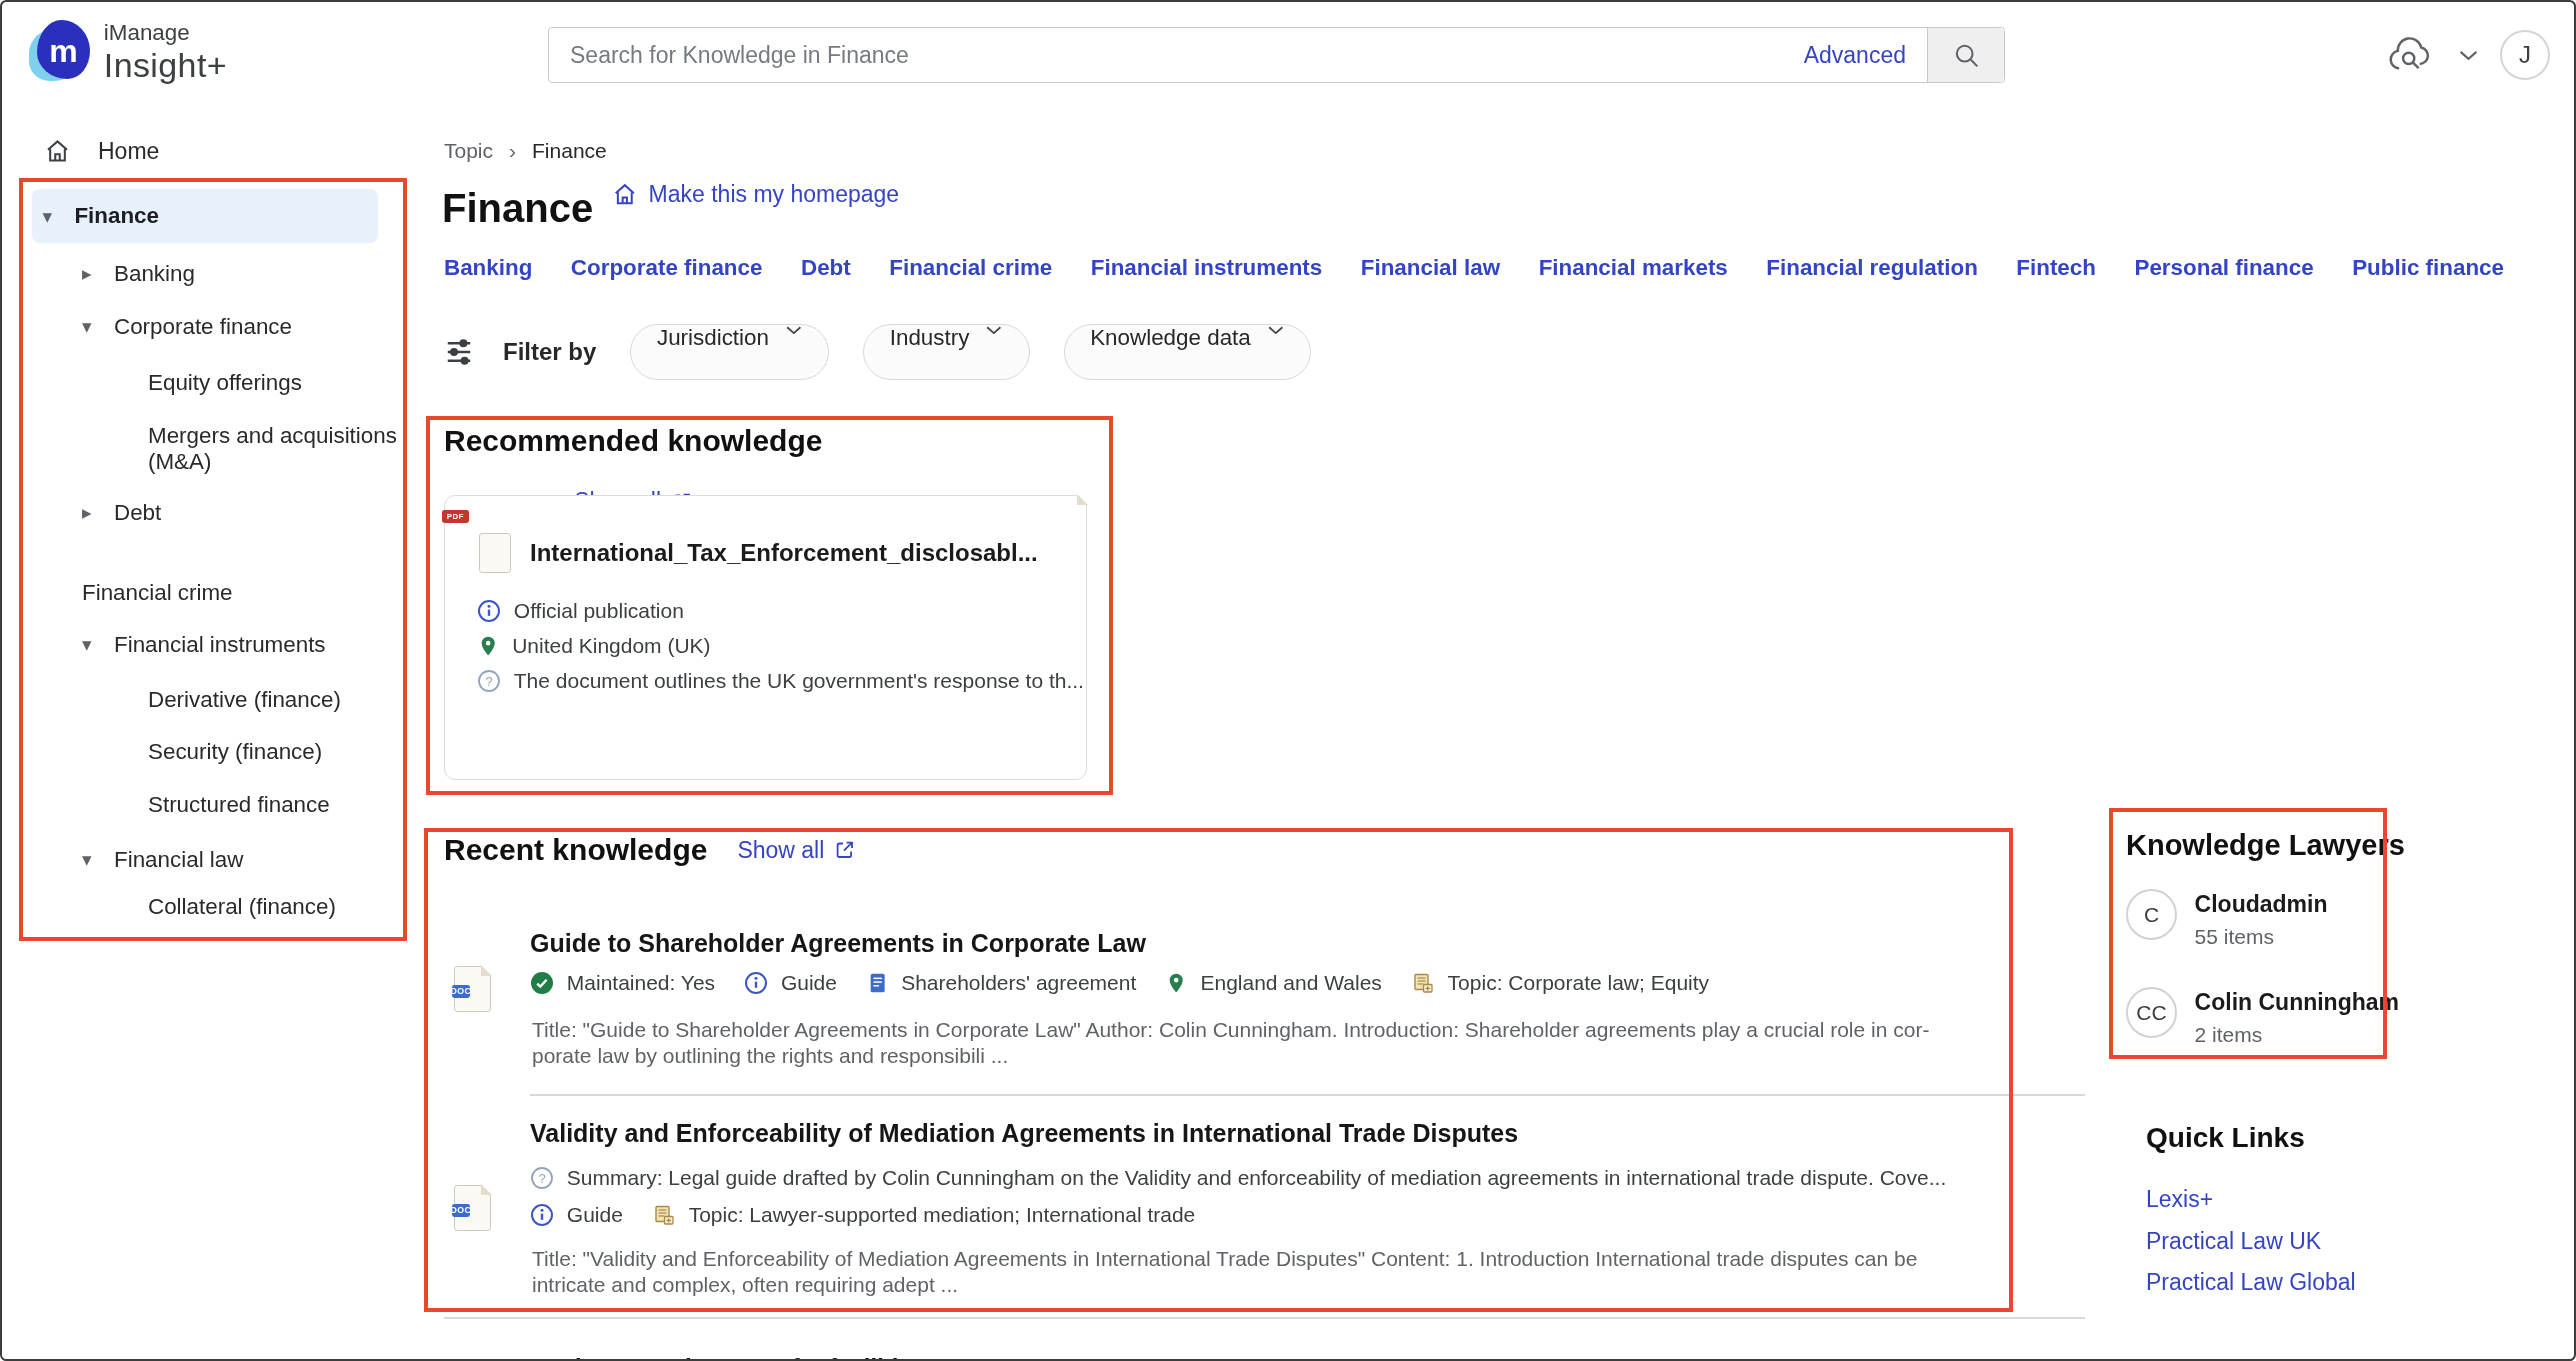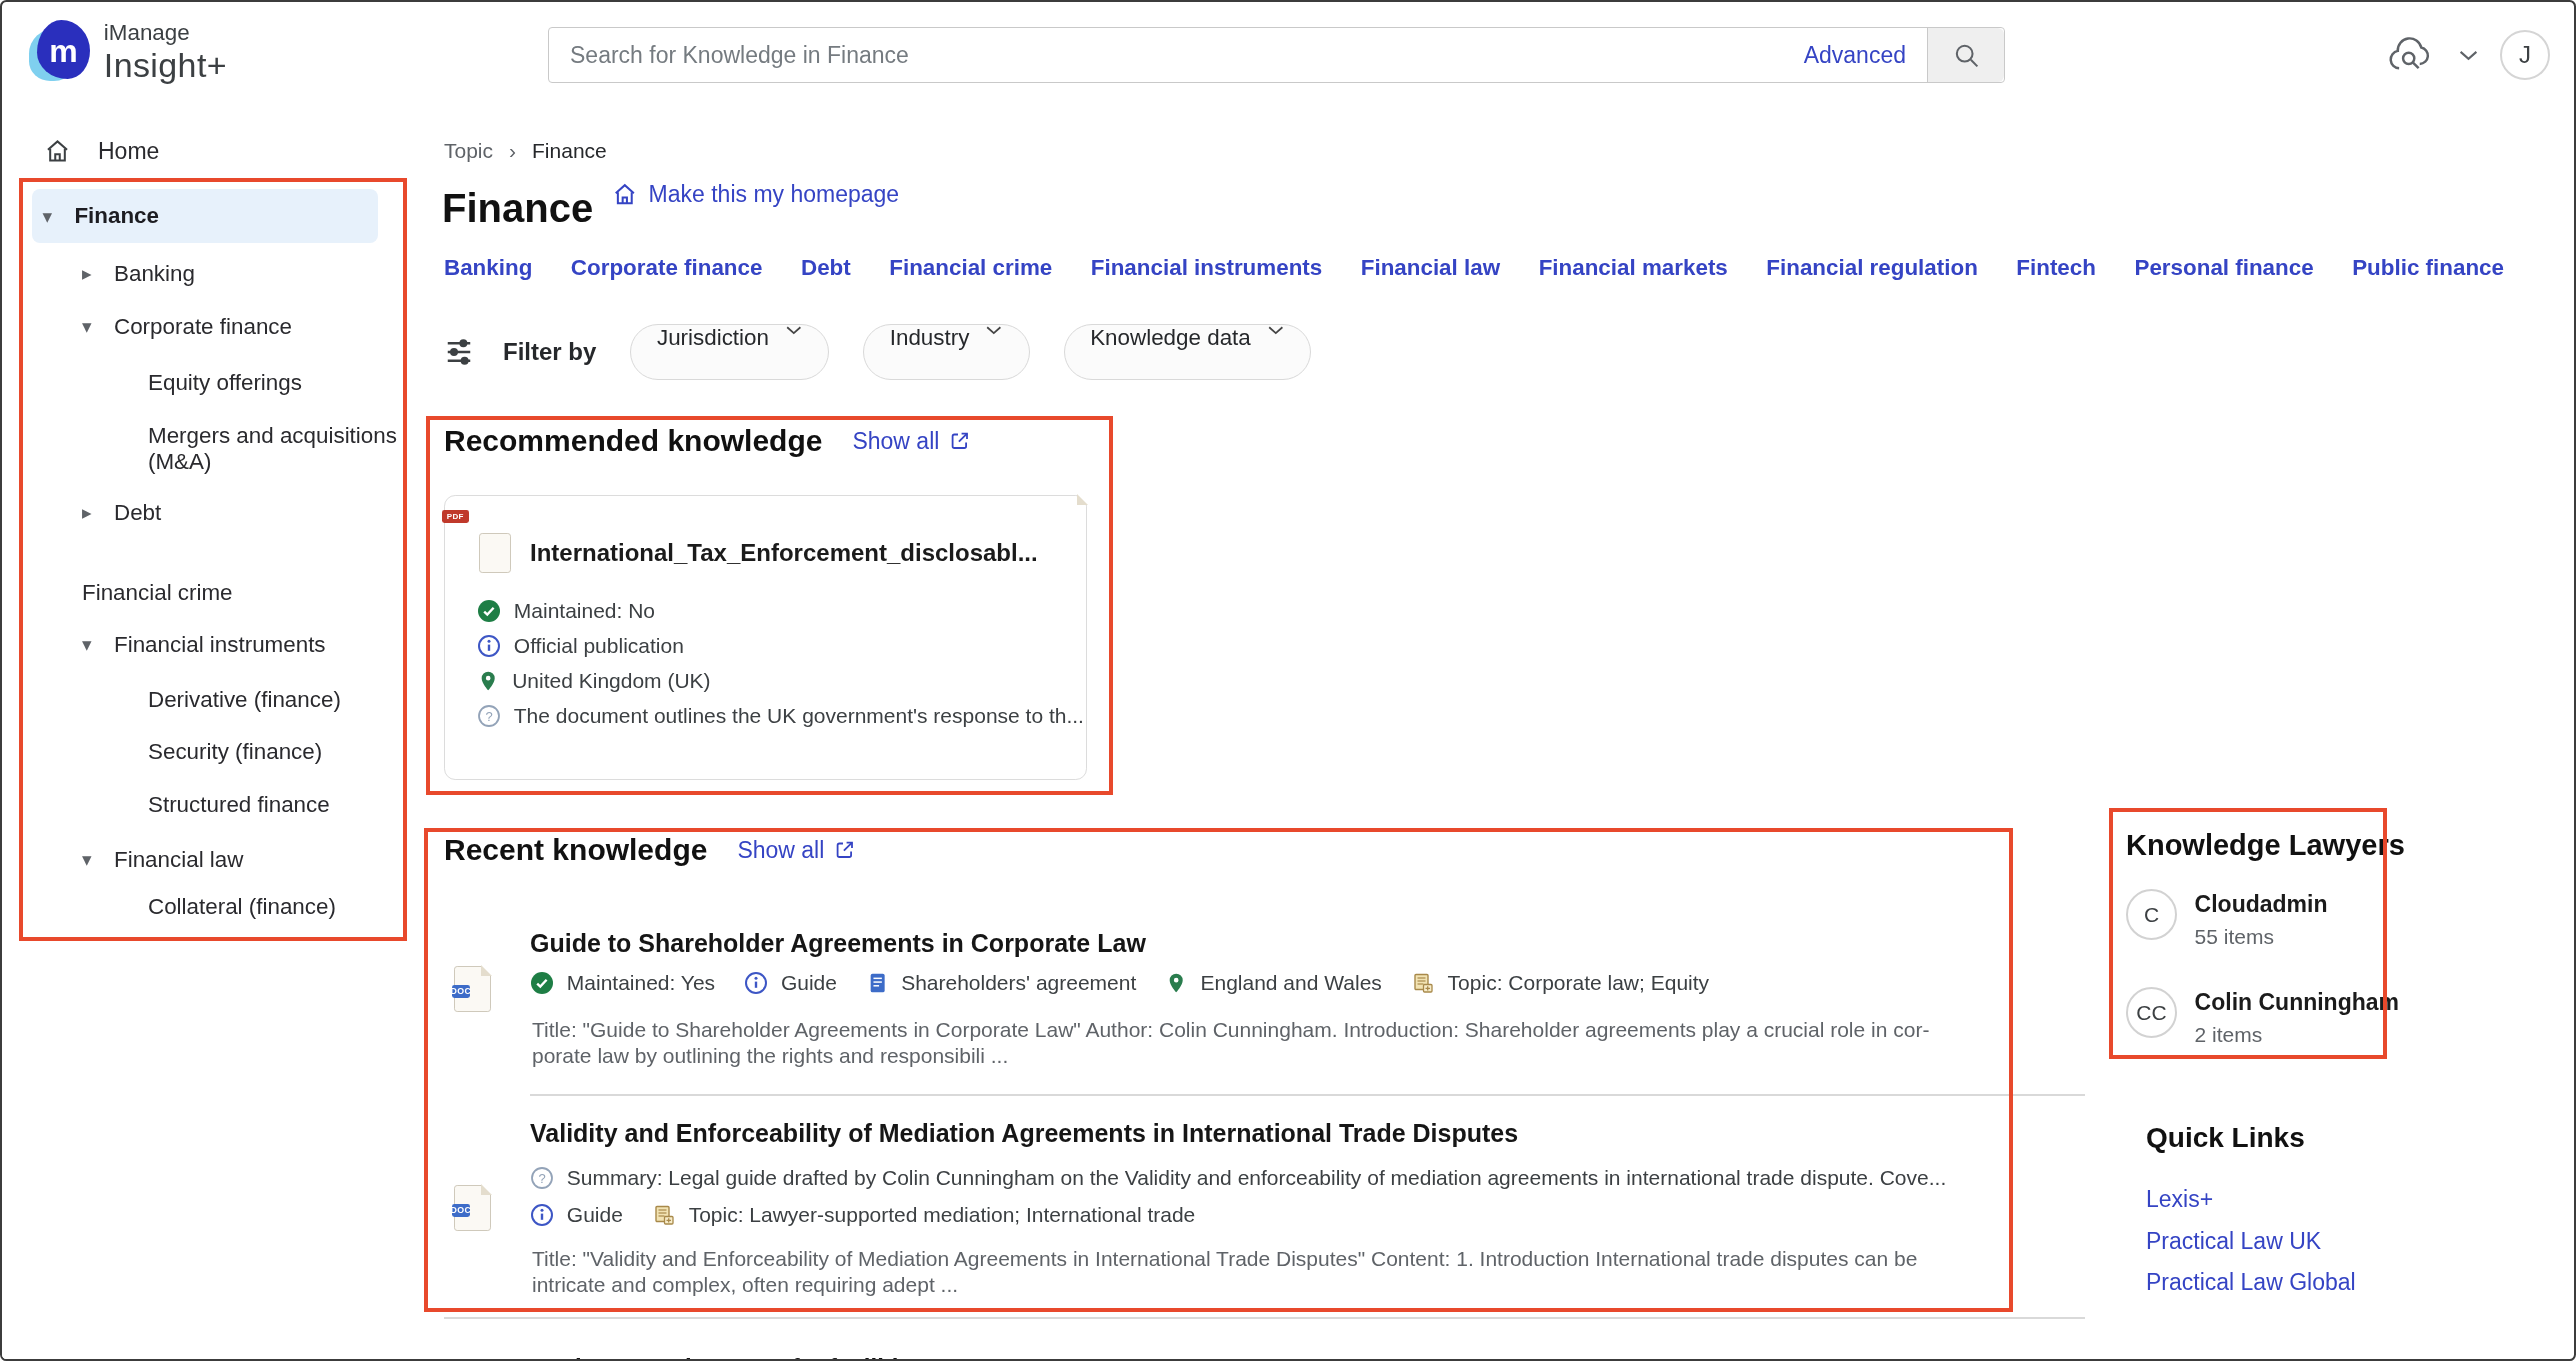--- a/index.html
+++ b/index.html
@@ -271,21 +271,21 @@
             <span>Knowledge data</span>
             <span class="icon">
               <svg width="17.6" height="10.4" viewBox="0 0 24 14" fill="none" stroke="#444" stroke-width="2.4">
                 <path d="M3 3l9 8 9-8"></path>
               </svg>
             </span>
           </div>
         </span>
     </div>
 
-    <div class="sec-head" style="left:442px;top:422px;">
+    <div class="sec-head" style="left:442px;top:422px;flex-direction:column;">
       <h2>Recommended knowledge</h2>
       <span class="showall">
         <span>Show all</span>
         <span class="icon">
           <svg width="21.6" height="21.6" viewBox="0 0 24 24" fill="none" stroke="#3544c4" stroke-width="2">
             <path d="M10 5H6a2 2 0 0 0-2 2v11a2 2 0 0 0 2 2h11a2 2 0 0 0 2-2v-4"></path>
             <path d="M14 4h6v6"></path>
               <path d="M20 4l-9 9"></path>
           </svg>
         </span>
@@ -294,31 +294,20 @@
 
     <div class="card">
       <div class="card-title-row">
         <div class="fico small pdf">
           <span class="fold"></span>
           <span class="banner">PDF</span>
         </div>
         <span class="card-title">International_Tax_Enforcement_disclosabl...</span>
       </div>
       <div class="meta-list" id="rec-meta">
-          <div class="meta-row">
-            <span class="meta-seg">
-              <span class="icon">
-                <svg width="24" height="24" viewBox="0 0 24 24">
-                  <circle cx="12" cy="12" r="11" fill="#1e7e45"></circle>
-                  <path d="M7.2 12.6l3.1 3 6.3-6.8" stroke="#fff" stroke-width="2.4" fill="none"></path>
-                </svg>
-              </span>
-              <span>Maintained: No</span>
-            </span>
-          </div>
           <div class="meta-row">
             <span class="meta-seg">
               <span class="icon">
                 <svg width="24" height="24" viewBox="0 0 24 24" fill="none">
                   <circle cx="12" cy="12" r="10" stroke="#3d56c5" stroke-width="2"></circle>
                   <line x1="12" y1="10.6" x2="12" y2="16.8" stroke="#3d56c5" stroke-width="2.4"></line>
                   <circle cx="12" cy="7.2" r="1.5" fill="#3d56c5"></circle>
                 </svg>
               </span>
               <span>Official publication</span>

